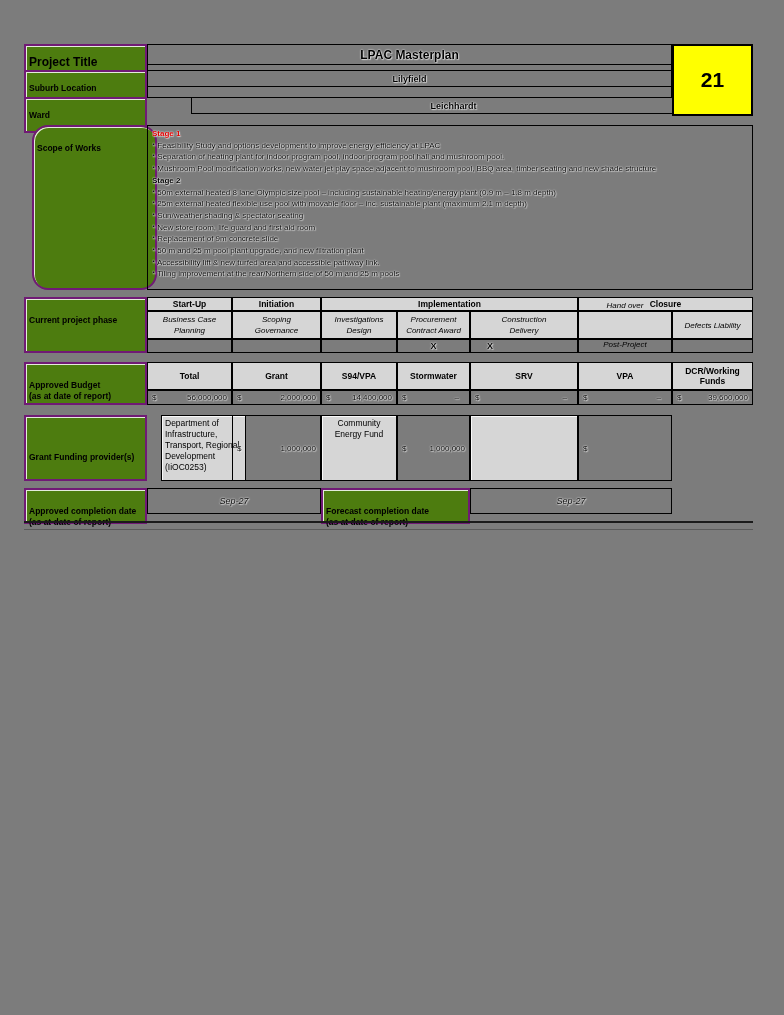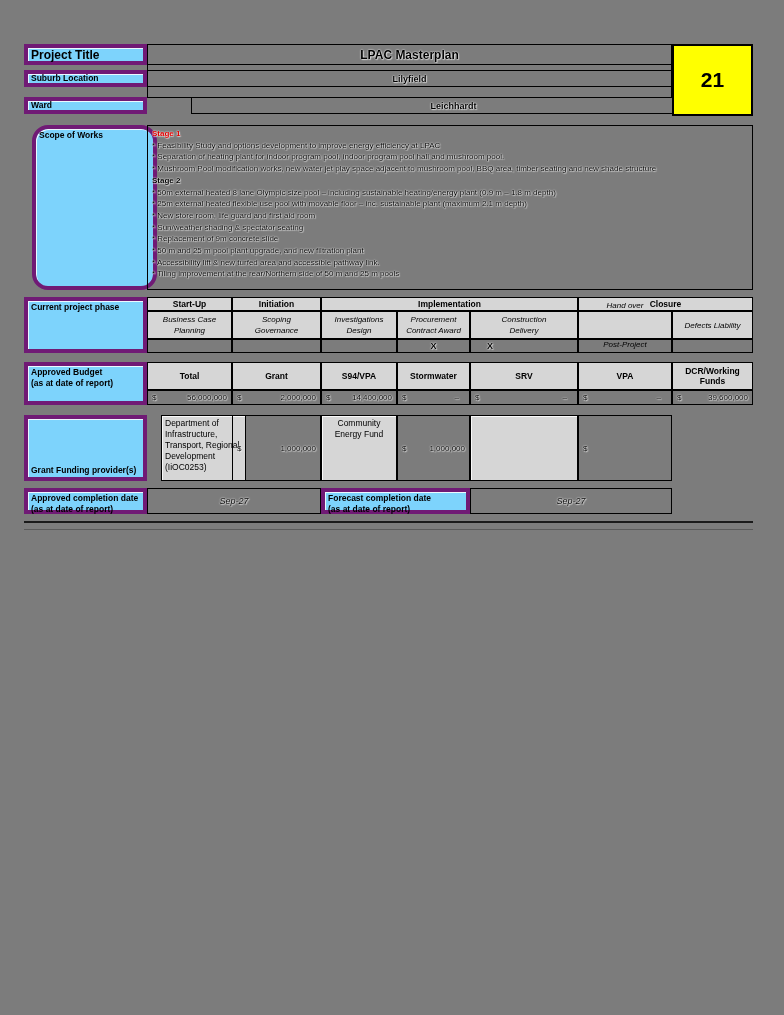--- a/index.html
+++ b/index.html
@@ -1,23 +1,23 @@
 <!DOCTYPE html>
 <html><head>
 <meta charset="utf-8">
 <style>
   * { margin:0; padding:0; box-sizing:border-box; }
   html,body { width:784px; height:1015px; }
   body { font-family:"Liberation Sans", sans-serif; background:#7c7c7c; color:#000; }
   #canvas { position:relative; width:784px; height:1015px; background:#7c7c7c; overflow:hidden; }
   .abs { position:absolute; }
   .label-cell {
-    background:#7dd3fc; border:4px solid #701a75; font-weight:bold;
+    background:#4d7c0f; border:2px solid #701a75; font-weight:bold;
     box-shadow: inset 1px 1px 0 rgba(255,255,255,.85);
-    padding:1px 3px; line-height:11px; font-size:8.5px;
+    padding:16px 3px; line-height:11px; font-size:8.5px;
   }
   .value-cell { border:1px solid #000; }
   .glow { text-shadow:0 0 2px rgba(255,255,255,.95), 0 0 1px rgba(255,255,255,.8), 1px 1px 1px rgba(255,255,255,.5); }
   .center { display:flex; align-items:center; justify-content:center; text-align:center; }
   .vcenter { display:flex; align-items:center; }
   .title-label { font-size:12px; line-height:14px; display:flex; align-items:center; }
   .title-value { font-size:12px; font-weight:bold; }
   .small-value { font-size:9px; font-weight:bold; }
   .scope-box { border:1px solid #000; padding:2px 4px; font-size:8px; line-height:11.7px; }
   .scope-line { white-space:nowrap; overflow:hidden; }
@@ -78,22 +78,22 @@
     <span>Scope of Works</span>
   </div>
   <div class="abs scope-box glow" style="left:147px; top:125px; width:606px; height:165px;">
     <div class="scope-line stage1">Stage 1</div>
     <div class="scope-line">* Feasibility Study and options development to improve energy efficiency at LPAC</div>
     <div class="scope-line">* Separation of heating plant for indoor program pool, indoor program pool hall and mushroom pool.</div>
     <div class="scope-line">* Mushroom Pool modification works, new water jet play space adjacent to mushroom pool, BBQ area, timber seating and new shade structure</div>
     <div class="scope-line stage2">Stage 2</div>
     <div class="scope-line">* 50m external heated 8 lane Olympic size pool – including sustainable heating/energy plant (0.9 m – 1.8 m depth)</div>
     <div class="scope-line">* 25m external heated flexible use pool with movable floor – inc. sustainable plant (maximum 2.1 m depth)</div>
+    <div class="scope-line">* Sun/weather shading &amp; spectator seating</div>
     <div class="scope-line">* New store room, life guard and first aid room</div>
-    <div class="scope-line">* Sun/weather shading &amp; spectator seating</div>
     <div class="scope-line">* Replacement of 9m concrete slide</div>
     <div class="scope-line">* 50 m and 25 m pool plant upgrade, and new filtration plant</div>
     <div class="scope-line">* Accessibility lift &amp; new turfed area and accessible pathway link.</div>
     <div class="scope-line">* Tiling improvement at the rear/Northern side of 50 m and 25 m pools</div>
   </div>
 
   <div class="abs label-cell" style="left:24px; top:297px; width:123px; height:56px;">
     <span>Current project phase</span>
   </div>
 

